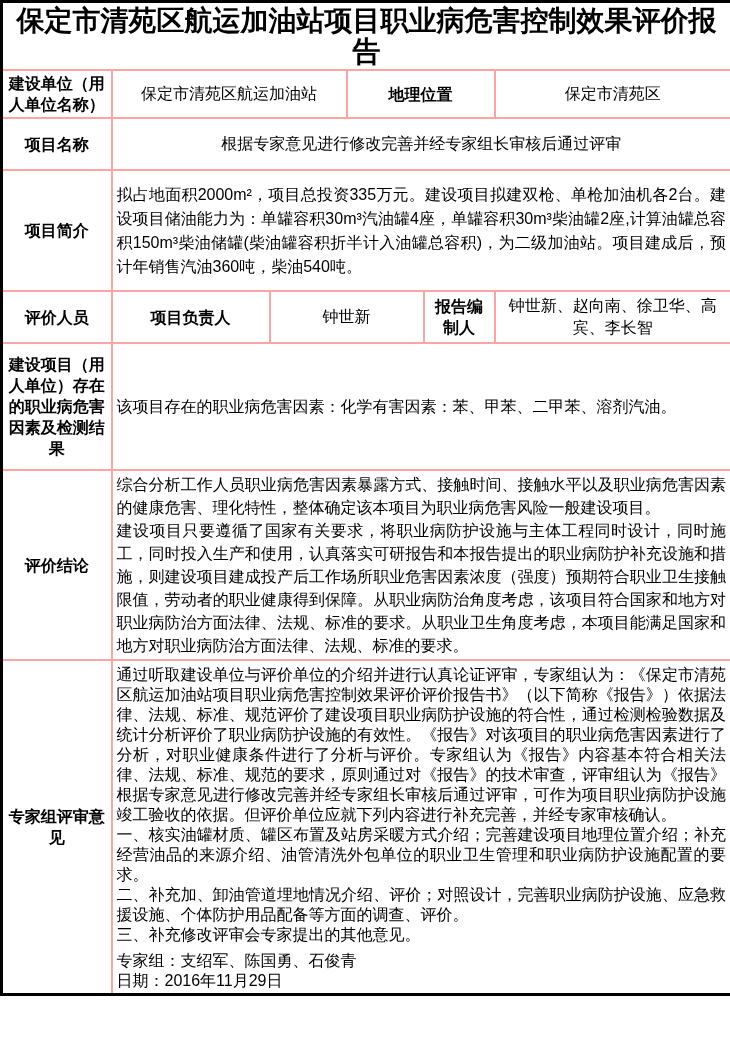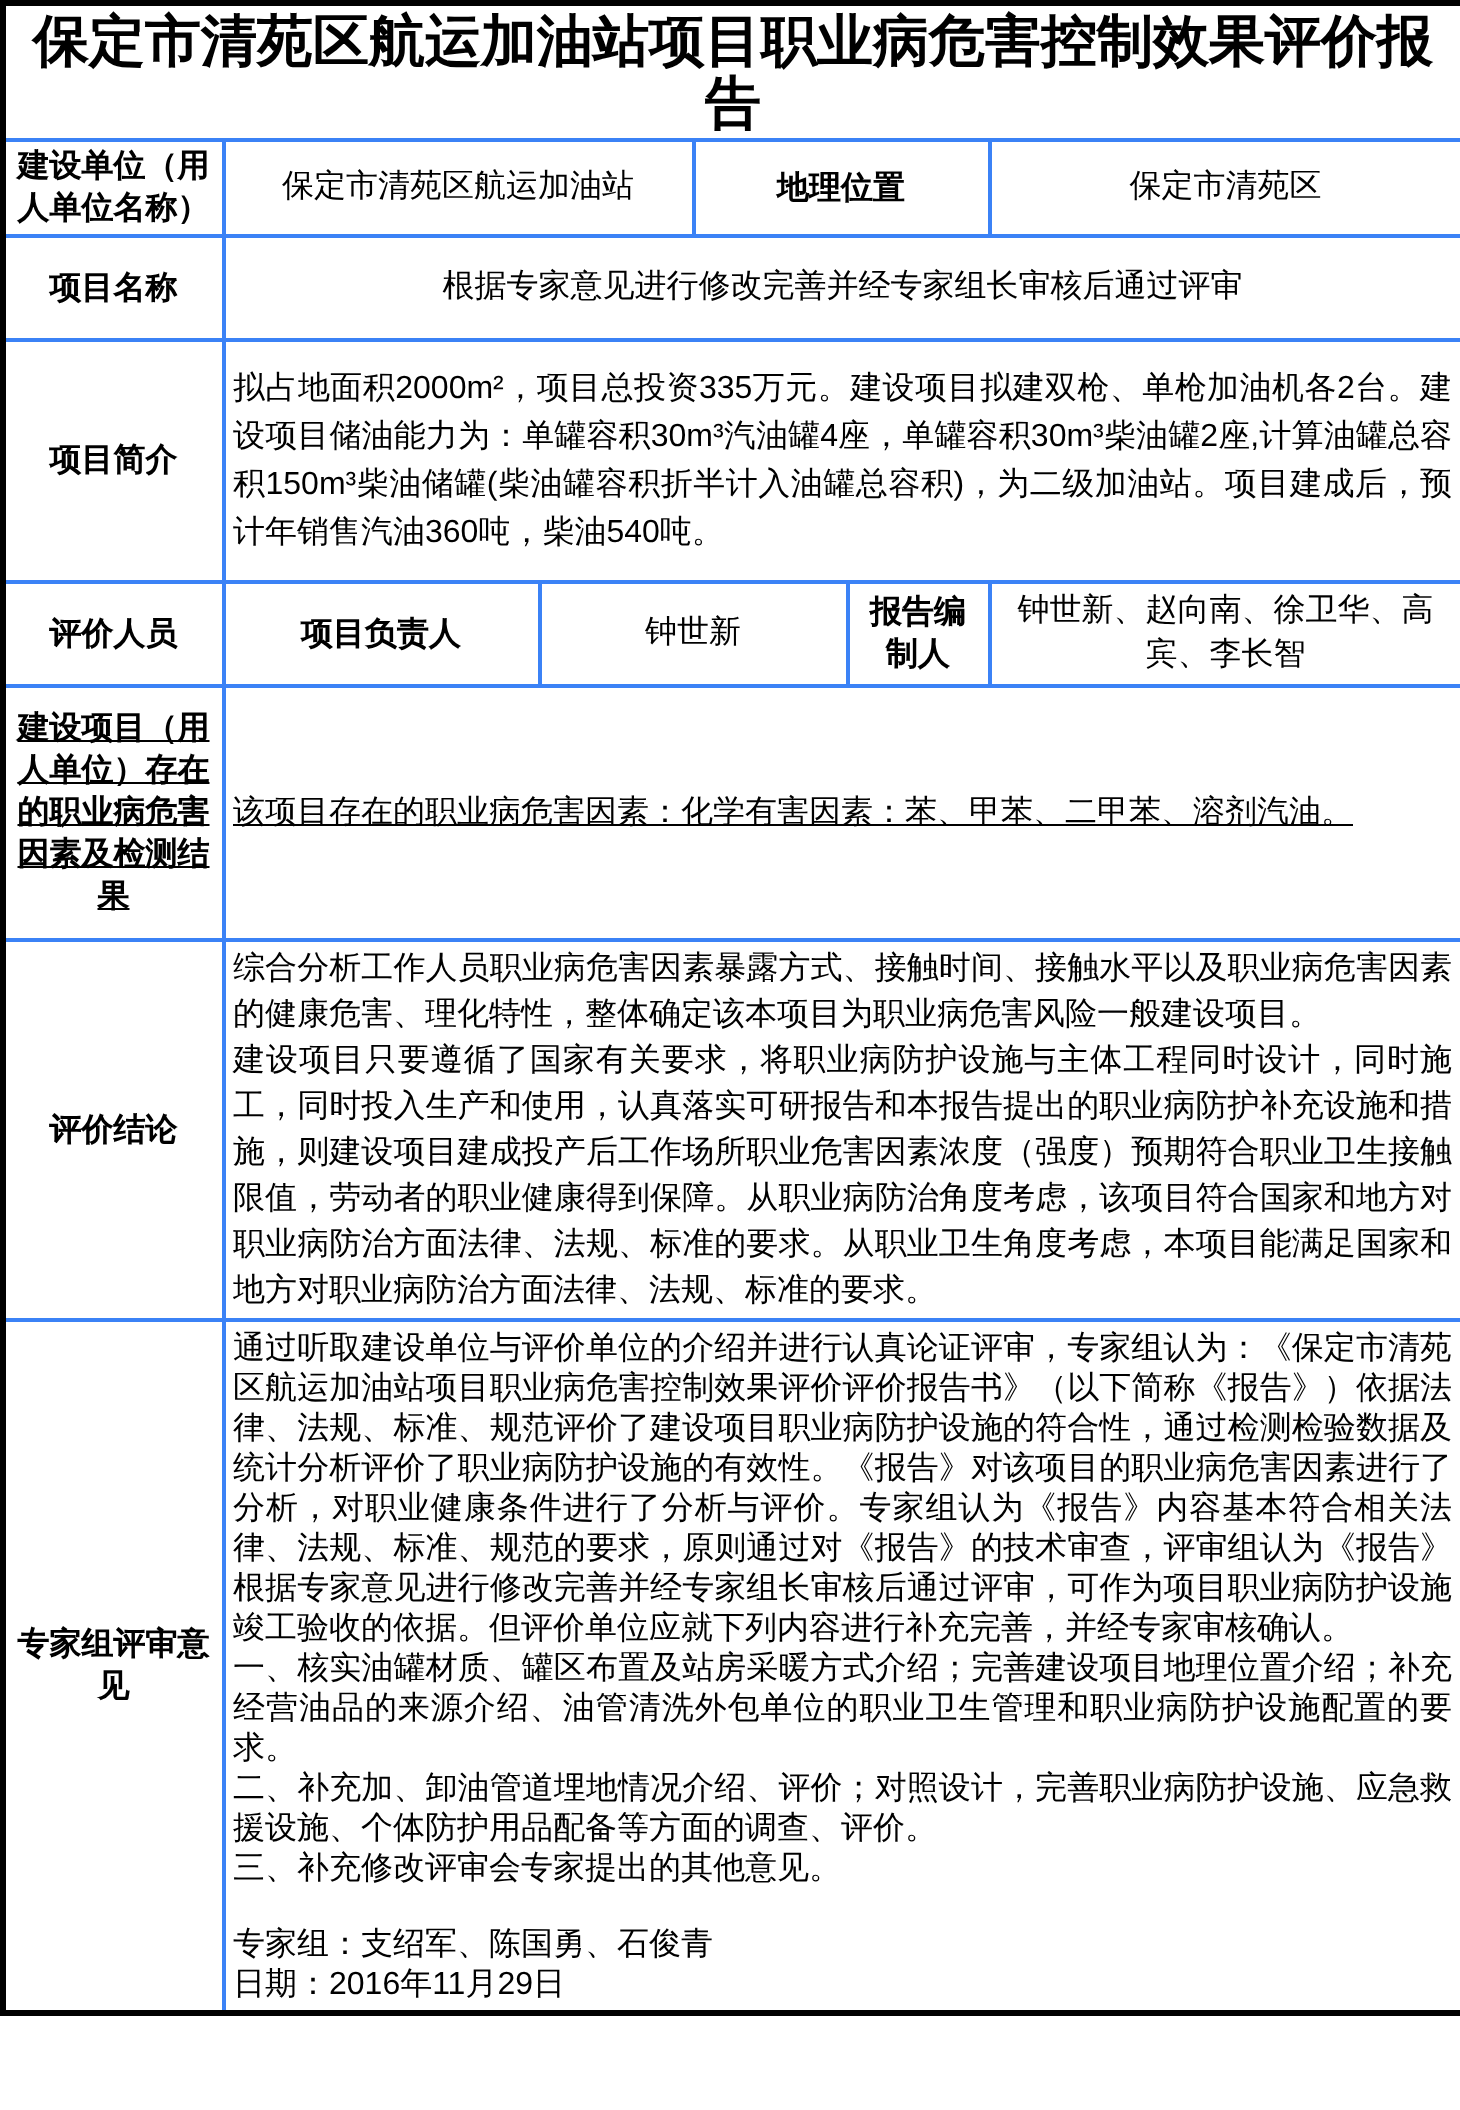--- a/index.html
+++ b/index.html
@@ -14,21 +14,21 @@
     height: 1055px;
     overflow: hidden;
   }
   table.report {
     width: 730px;
     table-layout: fixed;
     border-collapse: collapse;
     border: 3px solid #000;
   }
   td {
-    border: 2px solid #3b82f6;
+    border: 2px solid #fca5a5;
     font-size: 16px;
     line-height: 1.35;
     vertical-align: middle;
     padding: 2px 4px;
     word-break: break-all;
     overflow: hidden;
   }
   .title-cell {
     font-size: 28px;
     font-weight: bold;
@@ -49,28 +49,28 @@
     line-height: 24px;
   }
   .text p { margin: 0; }
   .conclusion-cell { line-height: 23px; }
   .expert-cell {
     vertical-align: top;
     line-height: 20px;
     padding-top: 4px;
   }
   .expert-cell p { margin: 0; }
-  .expert-cell .sig { margin-top: 18px; }
+  .expert-cell .sig { margin-top: 6px; }
   tr.r-title   { height: 67px; }
   tr.r-unit    { height: 41px; }
   tr.r-name    { height: 52px; }
   tr.r-brief   { height: 121px; }
   tr.r-eval    { height: 52px; }
   tr.r-survey  { height: 53px; }
-  tr.r-hazard  { height: 127px; text-decoration: underline; }
+  tr.r-hazard  { height: 127px; }
   tr.r-concl   { height: 188px; }
   tr.r-expert  { height: 334px; }
 </style>
 </head>
 <body>
 
 <table class="report">
   <colgroup>
     <col style="width:110px">
     <col style="width:158px">

